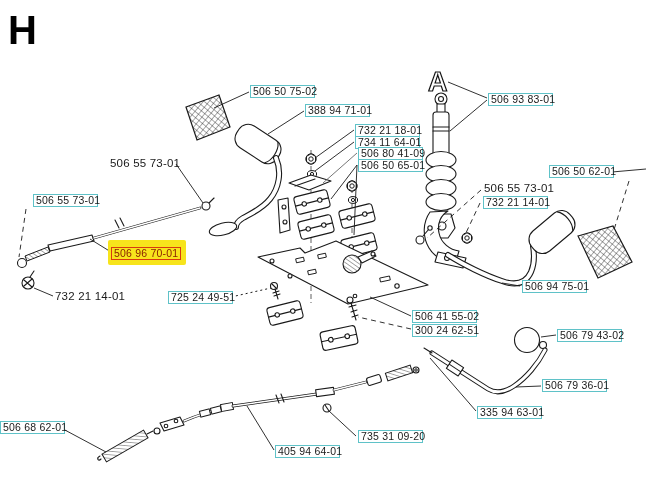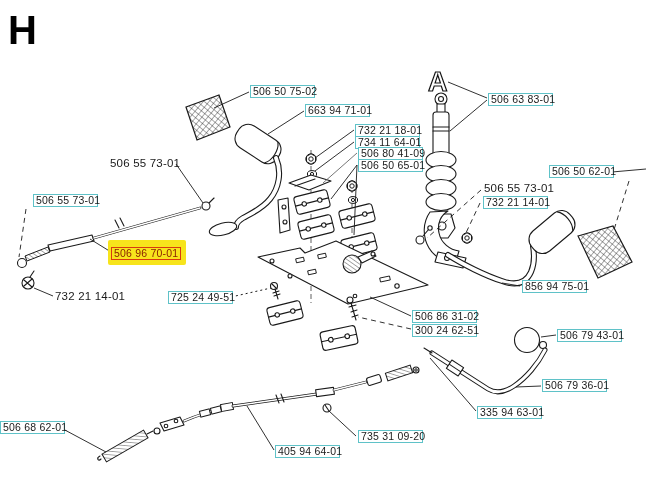--- a/index.html
+++ b/index.html
@@ -255,37 +255,37 @@
     <path class="lead" d="M476,411 L430,358"></path>
     <path class="lead" d="M63,429 L106,452"></path>
     <path class="lead" d="M274,450 L247,406"></path>
     <path class="lead" d="M356,436 L329,411"></path>
   </g>
 </svg>
 
 <div class="page-title">H</div>
 
 <div class="plabel boxed" style="left:250px;top:85px">506 50 75-02</div>
-<div class="plabel boxed" style="left:305px;top:104px">663 94 71-01</div>
+<div class="plabel boxed" style="left:305px;top:104px">388 94 71-01</div>
 <div class="plabel boxed" style="left:355px;top:124px">732 21 18-01</div>
 <div class="plabel boxed" style="left:355px;top:135.5px">734 11 64-01</div>
 <div class="plabel boxed" style="left:358px;top:147px">506 80 41-09</div>
 <div class="plabel boxed" style="left:358px;top:158.5px">506 50 65-01</div>
-<div class="plabel boxed" style="left:488px;top:93px">506 63 83-01</div>
+<div class="plabel boxed" style="left:488px;top:93px">506 93 83-01</div>
 <div class="plabel plain" style="left:110px;top:157px">506 55 73-01</div>
 <div class="plabel boxed" style="left:33px;top:194px">506 55 73-01</div>
 <div class="plabel hl" style="left:108px;top:240px"><span class="hl-in">506 96 70-01</span></div>
 <div class="plabel plain" style="left:55px;top:290px">732 21 14-01</div>
 <div class="plabel boxed" style="left:168px;top:291px">725 24 49-51</div>
 <div class="plabel plain" style="left:484px;top:182px">506 55 73-01</div>
 <div class="plabel boxed" style="left:483px;top:196px">732 21 14-01</div>
 <div class="plabel boxed" style="left:549px;top:165px">506 50 62-01</div>
-<div class="plabel boxed" style="left:522px;top:280px">856 94 75-01</div>
-<div class="plabel boxed" style="left:412px;top:310px">506 86 31-02</div>
+<div class="plabel boxed" style="left:522px;top:280px">506 94 75-01</div>
+<div class="plabel boxed" style="left:412px;top:310px">506 41 55-02</div>
 <div class="plabel boxed" style="left:412px;top:323.5px">300 24 62-51</div>
-<div class="plabel boxed" style="left:557px;top:329px">506 79 43-01</div>
+<div class="plabel boxed" style="left:557px;top:329px">506 79 43-02</div>
 <div class="plabel boxed" style="left:542px;top:379px">506 79 36-01</div>
 <div class="plabel boxed" style="left:477px;top:406px">335 94 63-01</div>
 <div class="plabel boxed" style="left:0px;top:421px">506 68 62-01</div>
 <div class="plabel boxed" style="left:275px;top:445px">405 94 64-01</div>
 <div class="plabel boxed" style="left:358px;top:430px">735 31 09-20</div>
 
 </div>
 
 </body></html>

